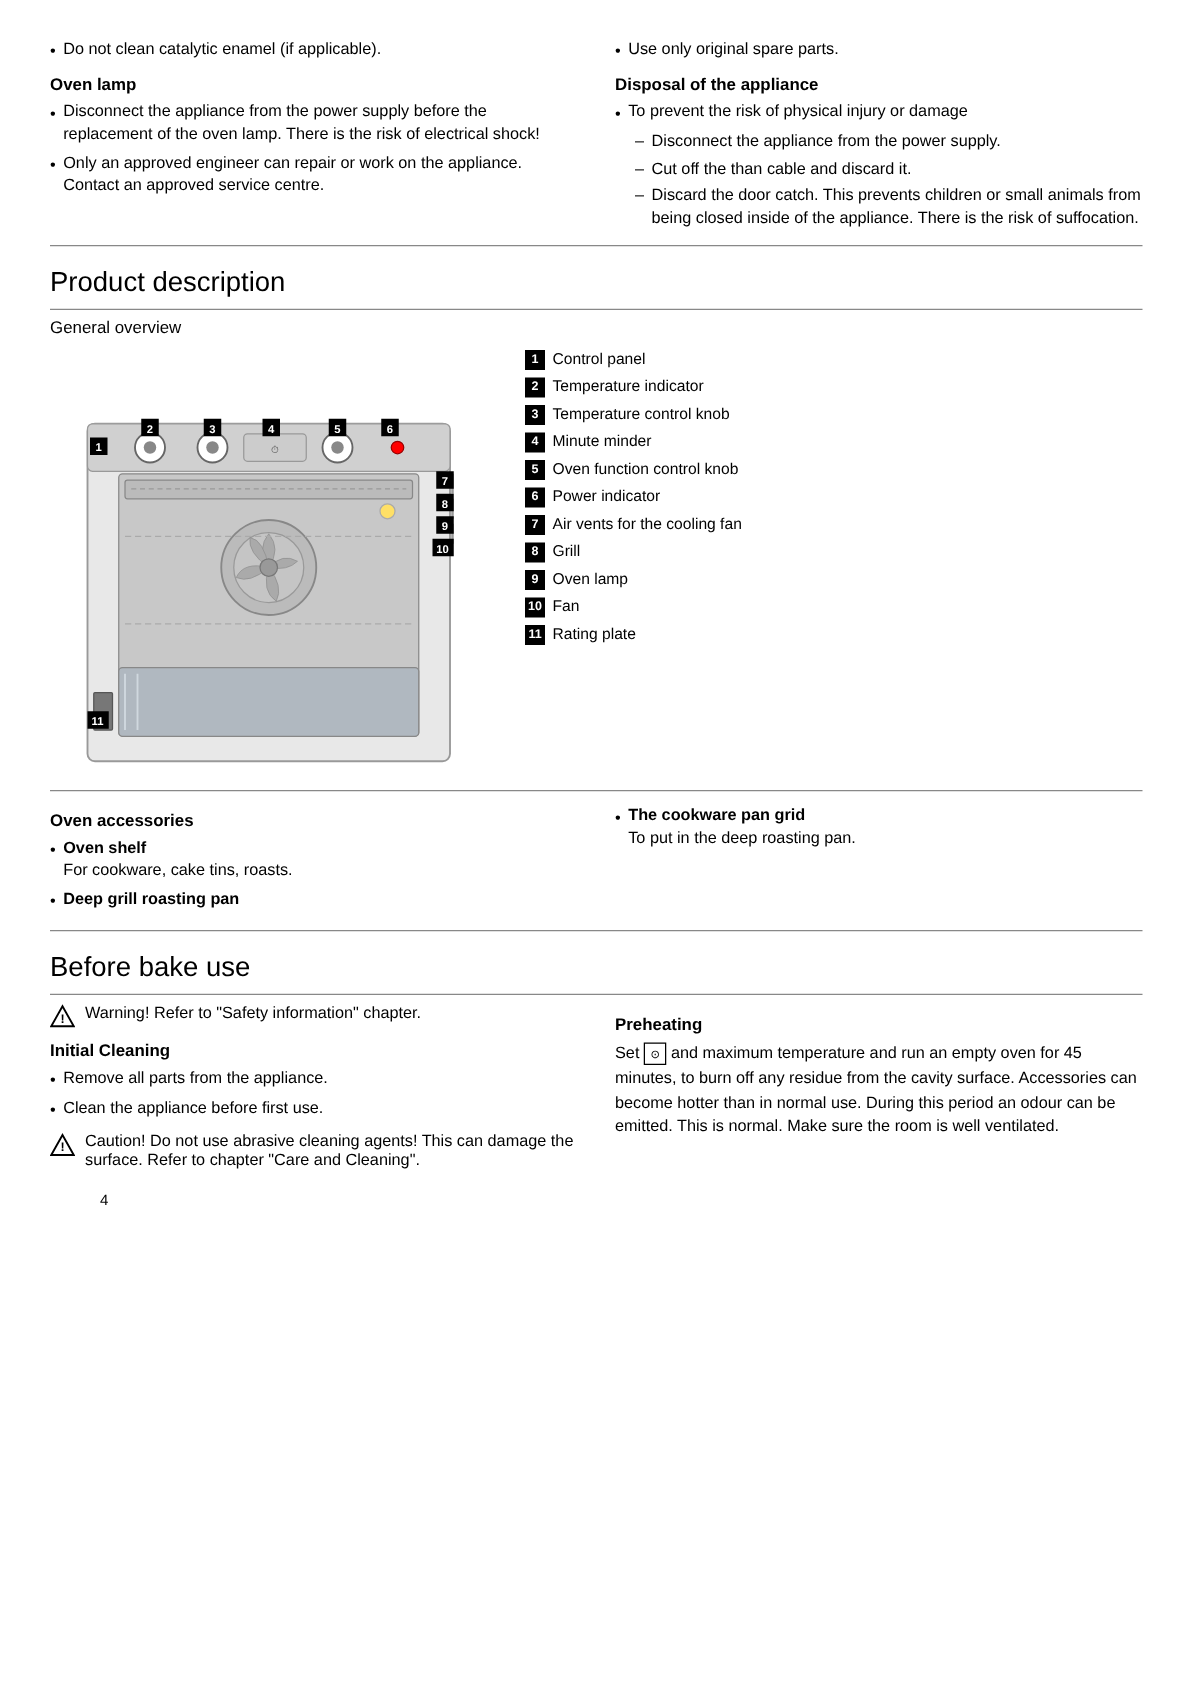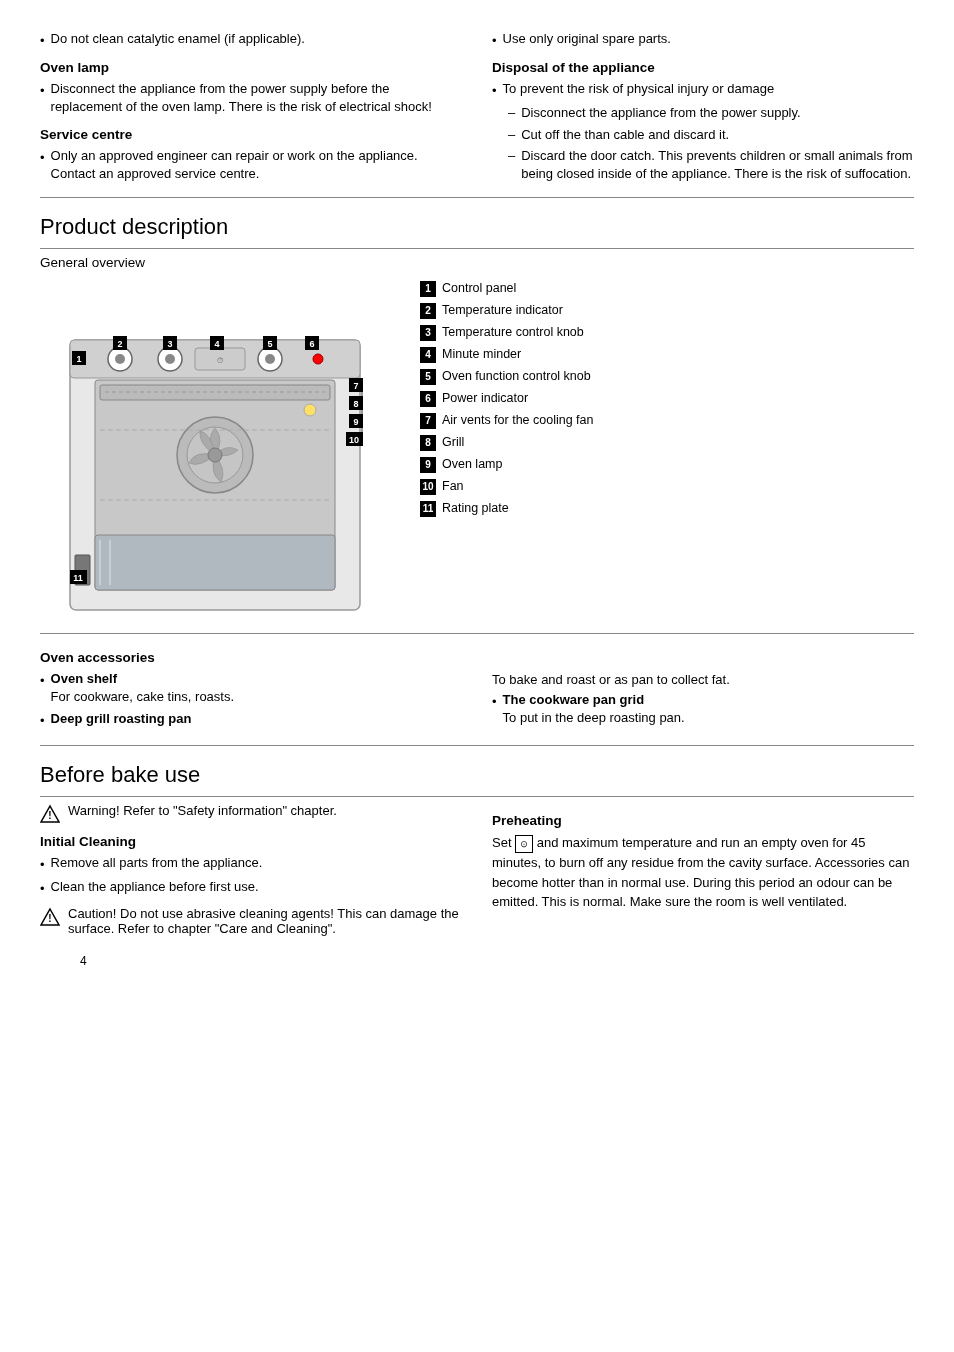--- a/index.html
+++ b/index.html
@@ -141,21 +141,20 @@
       <span class="bullet-dot">•</span>
       <span>Do not clean catalytic enamel (if applicable).</span>
     </div>
 
     <div class="sub-heading">Oven lamp</div>
     <div class="bullet-item">
       <span class="bullet-dot">•</span>
       <span>Disconnect the appliance from the power supply before the replacement of the oven lamp. There is the risk of electrical shock!</span>
     </div>
 
-    <div class="sub-heading">Service centre</div>
     <div class="bullet-item">
       <span class="bullet-dot">•</span>
       <span>Only an approved engineer can repair or work on the appliance. Contact an approved service centre.</span>
     </div>
   </div>
 
   <div class="col-right">
     <div class="bullet-item">
       <span class="bullet-dot">•</span>
       <span>Use only original spare parts.</span>
@@ -337,23 +336,20 @@
         <span class="bold-item">Oven shelf</span><br>
         <span>For cookware, cake tins, roasts.</span>
       </div>
     </div>
     <div class="bullet-item">
       <span class="bullet-dot">•</span>
       <span class="bold-item">Deep grill roasting pan</span>
     </div>
   </div>
   <div class="accessories-col">
-    <div style="margin-top:32px;">
-      <span>To bake and roast or as pan to collect fat.</span>
-    </div>
     <div class="bullet-item" style="margin-top:4px;">
       <span class="bullet-dot">•</span>
       <div>
         <span class="bold-item">The cookware pan grid</span><br>
         <span>To put in the deep roasting pan.</span>
       </div>
     </div>
   </div>
 </div>
 

